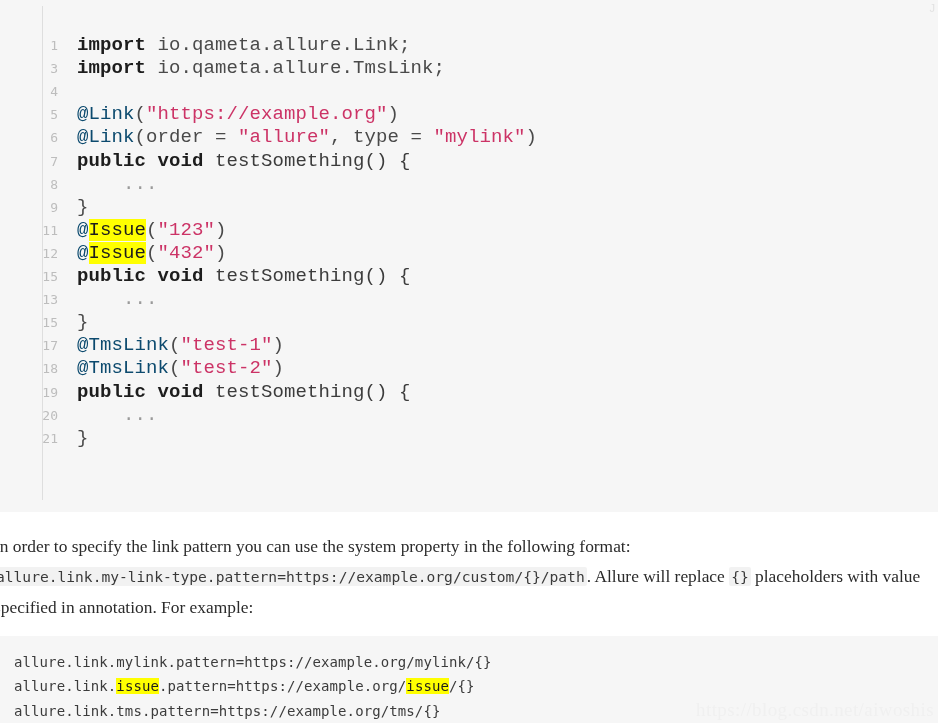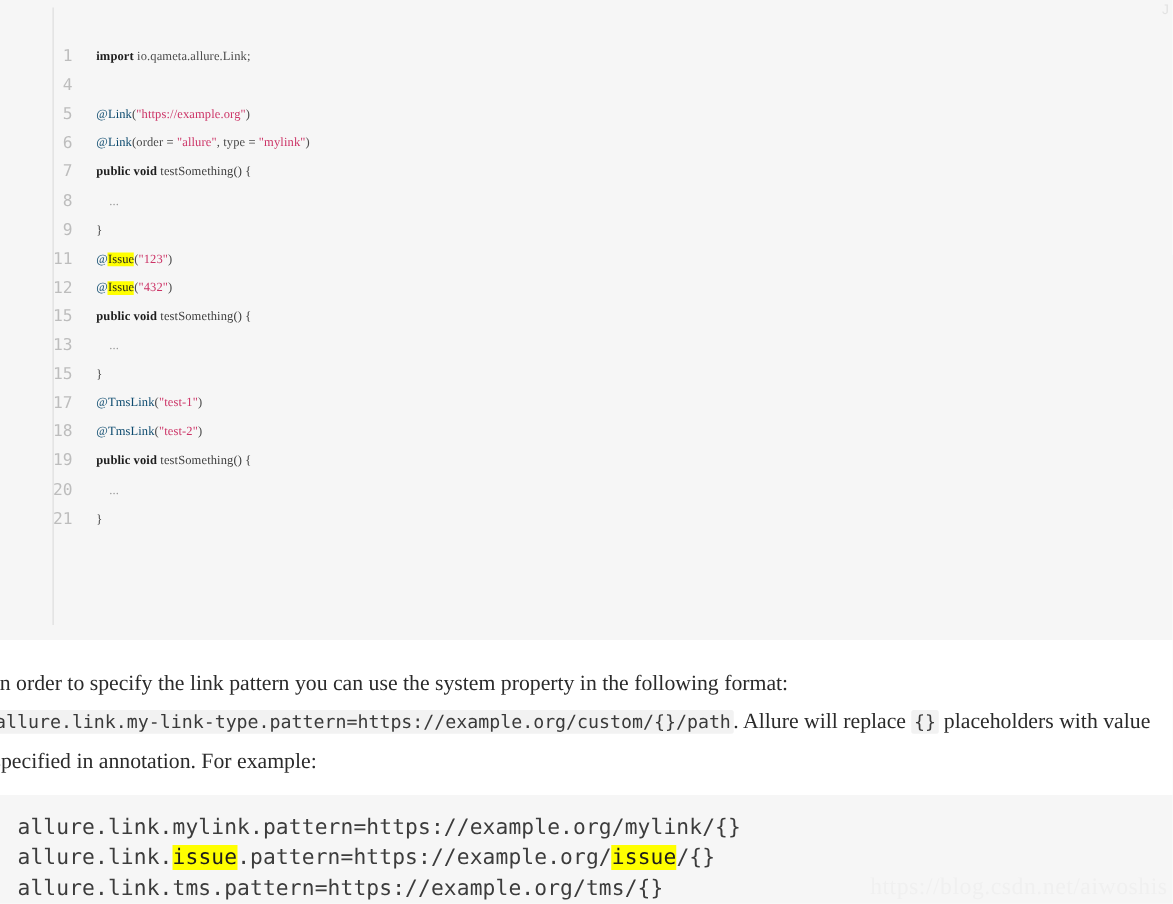--- a/index.html
+++ b/index.html
@@ -64,22 +64,22 @@
     left: 42px;
     top: 6px;
     width: 1px;
     height: 494px;
     background: #dedede;
     z-index: 2;
   }
   .code-text {
     display: inline-block;
     padding-left: 19px;
-    font-family: Liberation Serif, serif;
-    font-size: 10px;
+    font-family: Liberation Mono, monospace;
+    font-size: 19px;
     color: #3c3c3c;
     vertical-align: top;
     letter-spacing: 0.1px;
   }
 
   
   .tok-kw      { color: #1d1d1d; font-weight: bold; }
   .tok-anno    { color: #0c4a6e; }
   .tok-str     { color: #cc3366; }
   .tok-plain   { color: #4a4a4a; }
@@ -132,21 +132,21 @@
   .code-rows2 {
     position: absolute;
     left: 14px;
     top: 14px;
   }
   .code-row2 {
     height: 24.4px;
     line-height: 24.4px;
     white-space: pre;
     font-family: "DejaVu Sans Mono", "Liberation Mono", monospace;
-    font-size: 17px;
+    font-size: 14px;
     color: #3c3c3c;
     letter-spacing: 0.1px;
   }
 
   
   .watermark {
     position: absolute;
     right: 4px;
     bottom: 2px;
     font-family: "Liberation Serif", "DejaVu Serif", serif;
@@ -167,20 +167,23 @@
 
   <div class="gutter-rule"></div>
 
   <div class="code-rows">
 
     <div class="code-row">
       <span class="lineno">1</span><span class="code-text"><span class="tok-kw">import</span><span class="tok-plain"> io.qameta.allure.Link;</span></span>
     </div>
 
 
+    <div class="code-row">
+      <span class="lineno">3</span><span class="code-text"><span class="tok-kw">import</span><span class="tok-plain"> io.qameta.allure.TmsLink;</span></span>
+    </div>
 
     <div class="code-row">
       <span class="lineno">4</span><span class="code-text"></span>
     </div>
 
     <div class="code-row">
       <span class="lineno">5</span><span class="code-text"><span class="tok-anno">@Link</span><span class="tok-punct">(</span><span class="tok-str">"https://example.org"</span><span class="tok-punct">)</span></span>
     </div>
 
     <div class="code-row">

